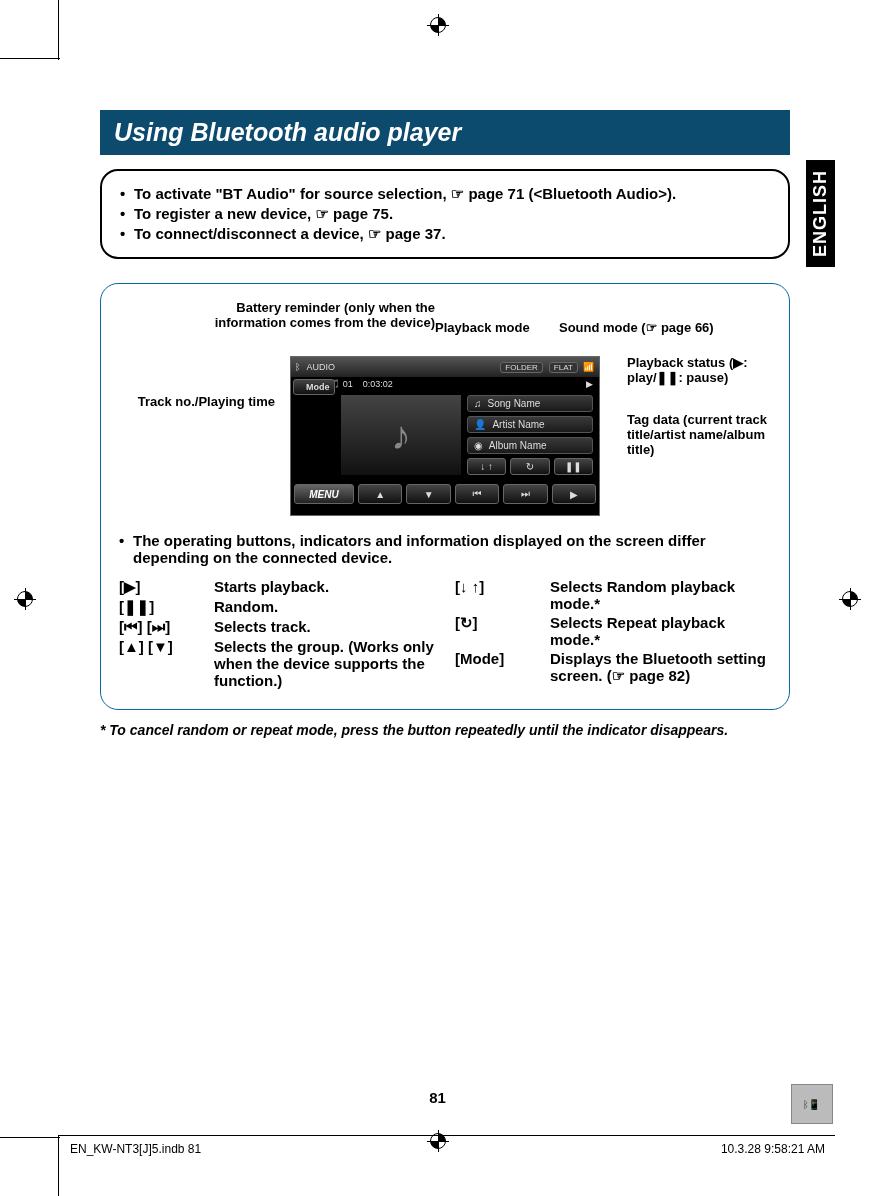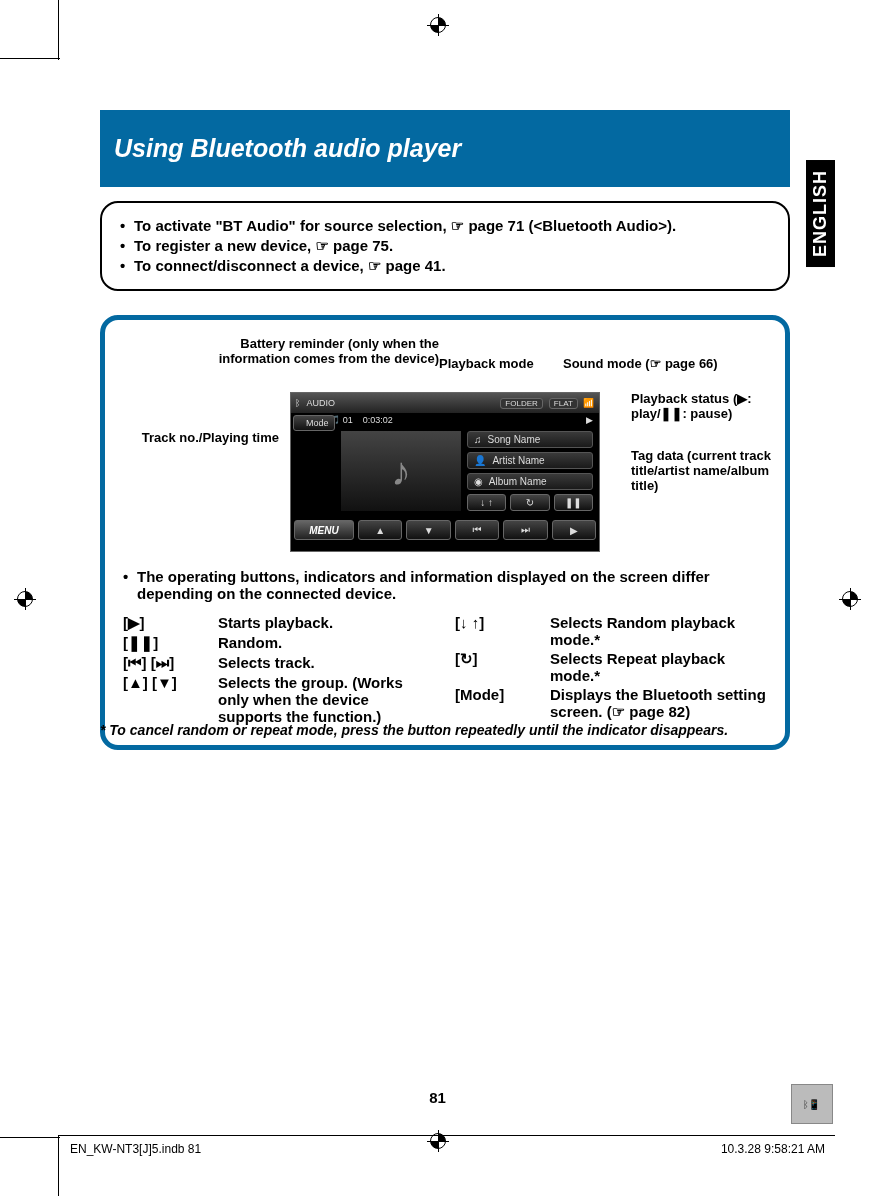--- a/index.html
+++ b/index.html
@@ -43,37 +43,37 @@
     position: absolute; right: 40px; top: 160px;
     background: #000; color: #fff;
     writing-mode: vertical-rl; transform: rotate(180deg);
     padding: 10px 4px; font-weight: bold; font-size: 18px;
     letter-spacing: 1px;
   }
 
   .content { position: absolute; left: 100px; top: 110px; width: 690px; }
 
   .title-bar {
-    background: #0369a1; color: #fff;
+    background: #0c4a6e; color: #fff;
     font-style: italic; font-weight: bold; font-size: 25px;
-    padding: 24px 14px; margin-bottom: 14px;
+    padding: 8px 14px; margin-bottom: 14px;
   }
 
   .note-box {
     border: 2px solid #000; border-radius: 18px;
     padding: 12px 18px; font-size: 15px; font-weight: bold;
     margin-bottom: 24px;
   }
   .note-box ul { list-style: none; }
   .note-box li { margin: 2px 0; padding-left: 14px; position: relative; }
   .note-box li::before { content: "•"; position: absolute; left: 0; }
   .pointer { font-family: Arial; text-align: right; }
 
   .diagram-box {
-    border: 5px solid #0369a1; border-radius: 18px;
+    border: 1px solid #0369a1; border-radius: 18px;
     padding: 16px 18px 18px; font-size: 14px; font-weight: bold;
     position: relative;
   }
   .callouts-top { position: relative; height: 56px; }
   .callout { position: absolute; font-size: 13px; }
   .c-battery { left: 46px; top: 0; width: 270px; text-align: right; }
   .c-playback { left: 316px; top: 20px; }
   .c-sound { left: 440px; top: 20px; }
   .c-track { left: -4px; top: 94px; width: 160px; text-align: right; }
   .c-status { left: 508px; top: 55px; width: 140px; }
@@ -113,21 +113,21 @@
   .screen .bottombar {
     height: 26px; display:flex; gap:4px; padding:3px; align-items:stretch;
   }
   .bbtn {
     background:linear-gradient(#444,#111); border:1px solid #666; border-radius:3px;
     flex:1; font-size:10px; display:flex; align-items:center; justify-content:center;
   }
   .bbtn.menu { flex: 0 0 60px; background:linear-gradient(#666,#222); color:#fff; font-style:italic; font-weight:bold; }
   .side-col { position:absolute; left:2px; top:22px; width:42px; }
   .side-btn { background:linear-gradient(#444,#111); border:1px solid #666; border-radius:3px;
-    font-size:9px; text-align:center; margin-bottom:3px; padding:2px 12px; }
+    font-size:9px; text-align:center; margin-bottom:3px; padding:2px 12px;font-weight:bold; }
 
   .op-note { margin-top: 16px; font-size: 15px; padding-left: 14px; position: relative; }
   .op-note::before { content:"•"; position:absolute; left:0; }
 
   .controls-table { display:flex; gap: 20px; margin-top: 12px; font-size: 15px; }
   .controls-col { flex:1; }
   .crow { display:flex; margin-bottom: 2px; }
   .ckey { width: 95px; flex-shrink:0; }
   .cdesc { flex:1; }
 
@@ -166,21 +166,21 @@
 
     <div class="note-box">
       <ul>
         <li>
           <span>To activate "BT Audio" for source selection, </span><span class="pointer">☞ page 71 (&lt;</span><b>Bluetooth Audio</b><span>&gt;).</span>
         </li>
         <li>
           <span>To register a new device, </span><span class="pointer">☞ page 75.</span>
         </li>
         <li>
-          <span>To connect/disconnect a device, </span><span class="pointer">☞ page 41.</span>
+          <span>To connect/disconnect a device, </span><span class="pointer">☞ page 37.</span>
         </li>
       </ul>
     </div>
 
     <div class="diagram-box">
       <div class="callouts-top">
         <div class="callout c-battery">Battery reminder (only when the information comes from the device)</div>
         <div class="callout c-playback">Playback mode</div>
         <div class="callout c-sound">Sound mode (☞ page 66)</div>
         <div class="callout c-track">Track no./Playing time</div>

